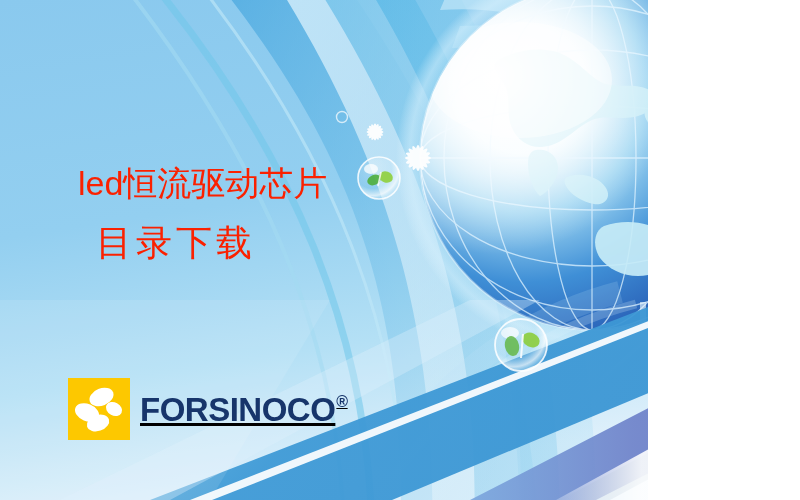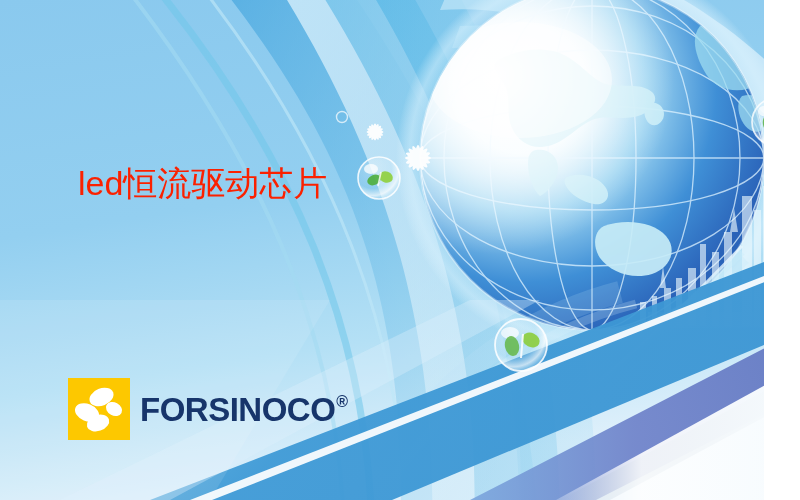--- a/index.html
+++ b/index.html
@@ -1,18 +1,18 @@
 <!DOCTYPE html>
 <html><head>
 <meta charset="utf-8">
 <style>
   html,body{margin:0;padding:0;background:#fff;}
   #stage{
     position:relative;
-    width:764px;height:500px;
+    width:648px;height:500px;
     overflow:hidden;
     font-family:"Liberation Sans", sans-serif;
     background:linear-gradient(170deg,#8ccaee 0%,#92cef0 38%,#a6d8f2 62%,#bfe4f6 82%,#d8eefa 100%);
   }
   .svgfull{position:absolute;left:0;top:0;width:800px;height:500px;}
 
   
   #headline{
     position:absolute;left:78px;top:162px;
     width:420px;
@@ -36,21 +36,21 @@
   
   #logo{
     position:absolute;left:68px;top:378px;
     display:flex;align-items:center;gap:10px;
     z-index:45;
   }
   #logo-mark{
     width:62px;height:62px;background:#fdc800;flex:0 0 auto;
     position:relative;
   }
-  #logo-text{display:flex;flex-direction:column;justify-content:center;}
+  #logo-text{display:flex;flex-direction:column;justify-content:center;text-decoration:underline;}
   #wordmark{
     font-family:"Liberation Sans","DejaVu Sans",sans-serif;
     font-weight:bold;font-size:33px;line-height:1.0;
     color:#17356b;letter-spacing:-0.5px;
     display:flex;align-items:flex-start;
   }
   #wordmark .reg{font-size:16px;line-height:1;margin-top:1px;margin-left:1px;}
   #tagline{
     font-family:"Liberation Sans","DejaVu Sans",sans-serif;
     font-size:16.5px;color:#11203a;margin-top:2px;letter-spacing:0.1px;
@@ -321,20 +321,21 @@
           <path d="M 776,134 L 778,112" stroke="#ffffff" stroke-width="1.8" opacity="0.8"></path>
         </g>
       </g>
 
       <path d="M 0,300 L 330,300 L 210,500 L 0,500 Z" fill="#ffffff" opacity="0.10"></path>
     </g>
   </svg>
 
   <div id="headline">
     <div class="l1">led恒流驱动芯片</div>
+    <div class="l2">目录下载</div>
   </div>
 
   <div id="logo">
     <div id="logo-mark">
       <svg width="62" height="62" viewBox="0 0 62 62">
         <g fill="#ffffff">
           <ellipse cx="33.5" cy="19" rx="12.5" ry="8.5" transform="rotate(-22 33.5 19)"></ellipse>
           <ellipse cx="19" cy="34.5" rx="12.5" ry="8.5" transform="rotate(22 19 34.5)"></ellipse>
           <ellipse cx="30" cy="45" rx="11.5" ry="8" transform="rotate(-18 30 45)"></ellipse>
           <ellipse cx="46" cy="31" rx="8.5" ry="6.5" transform="rotate(28 46 31)"></ellipse>

